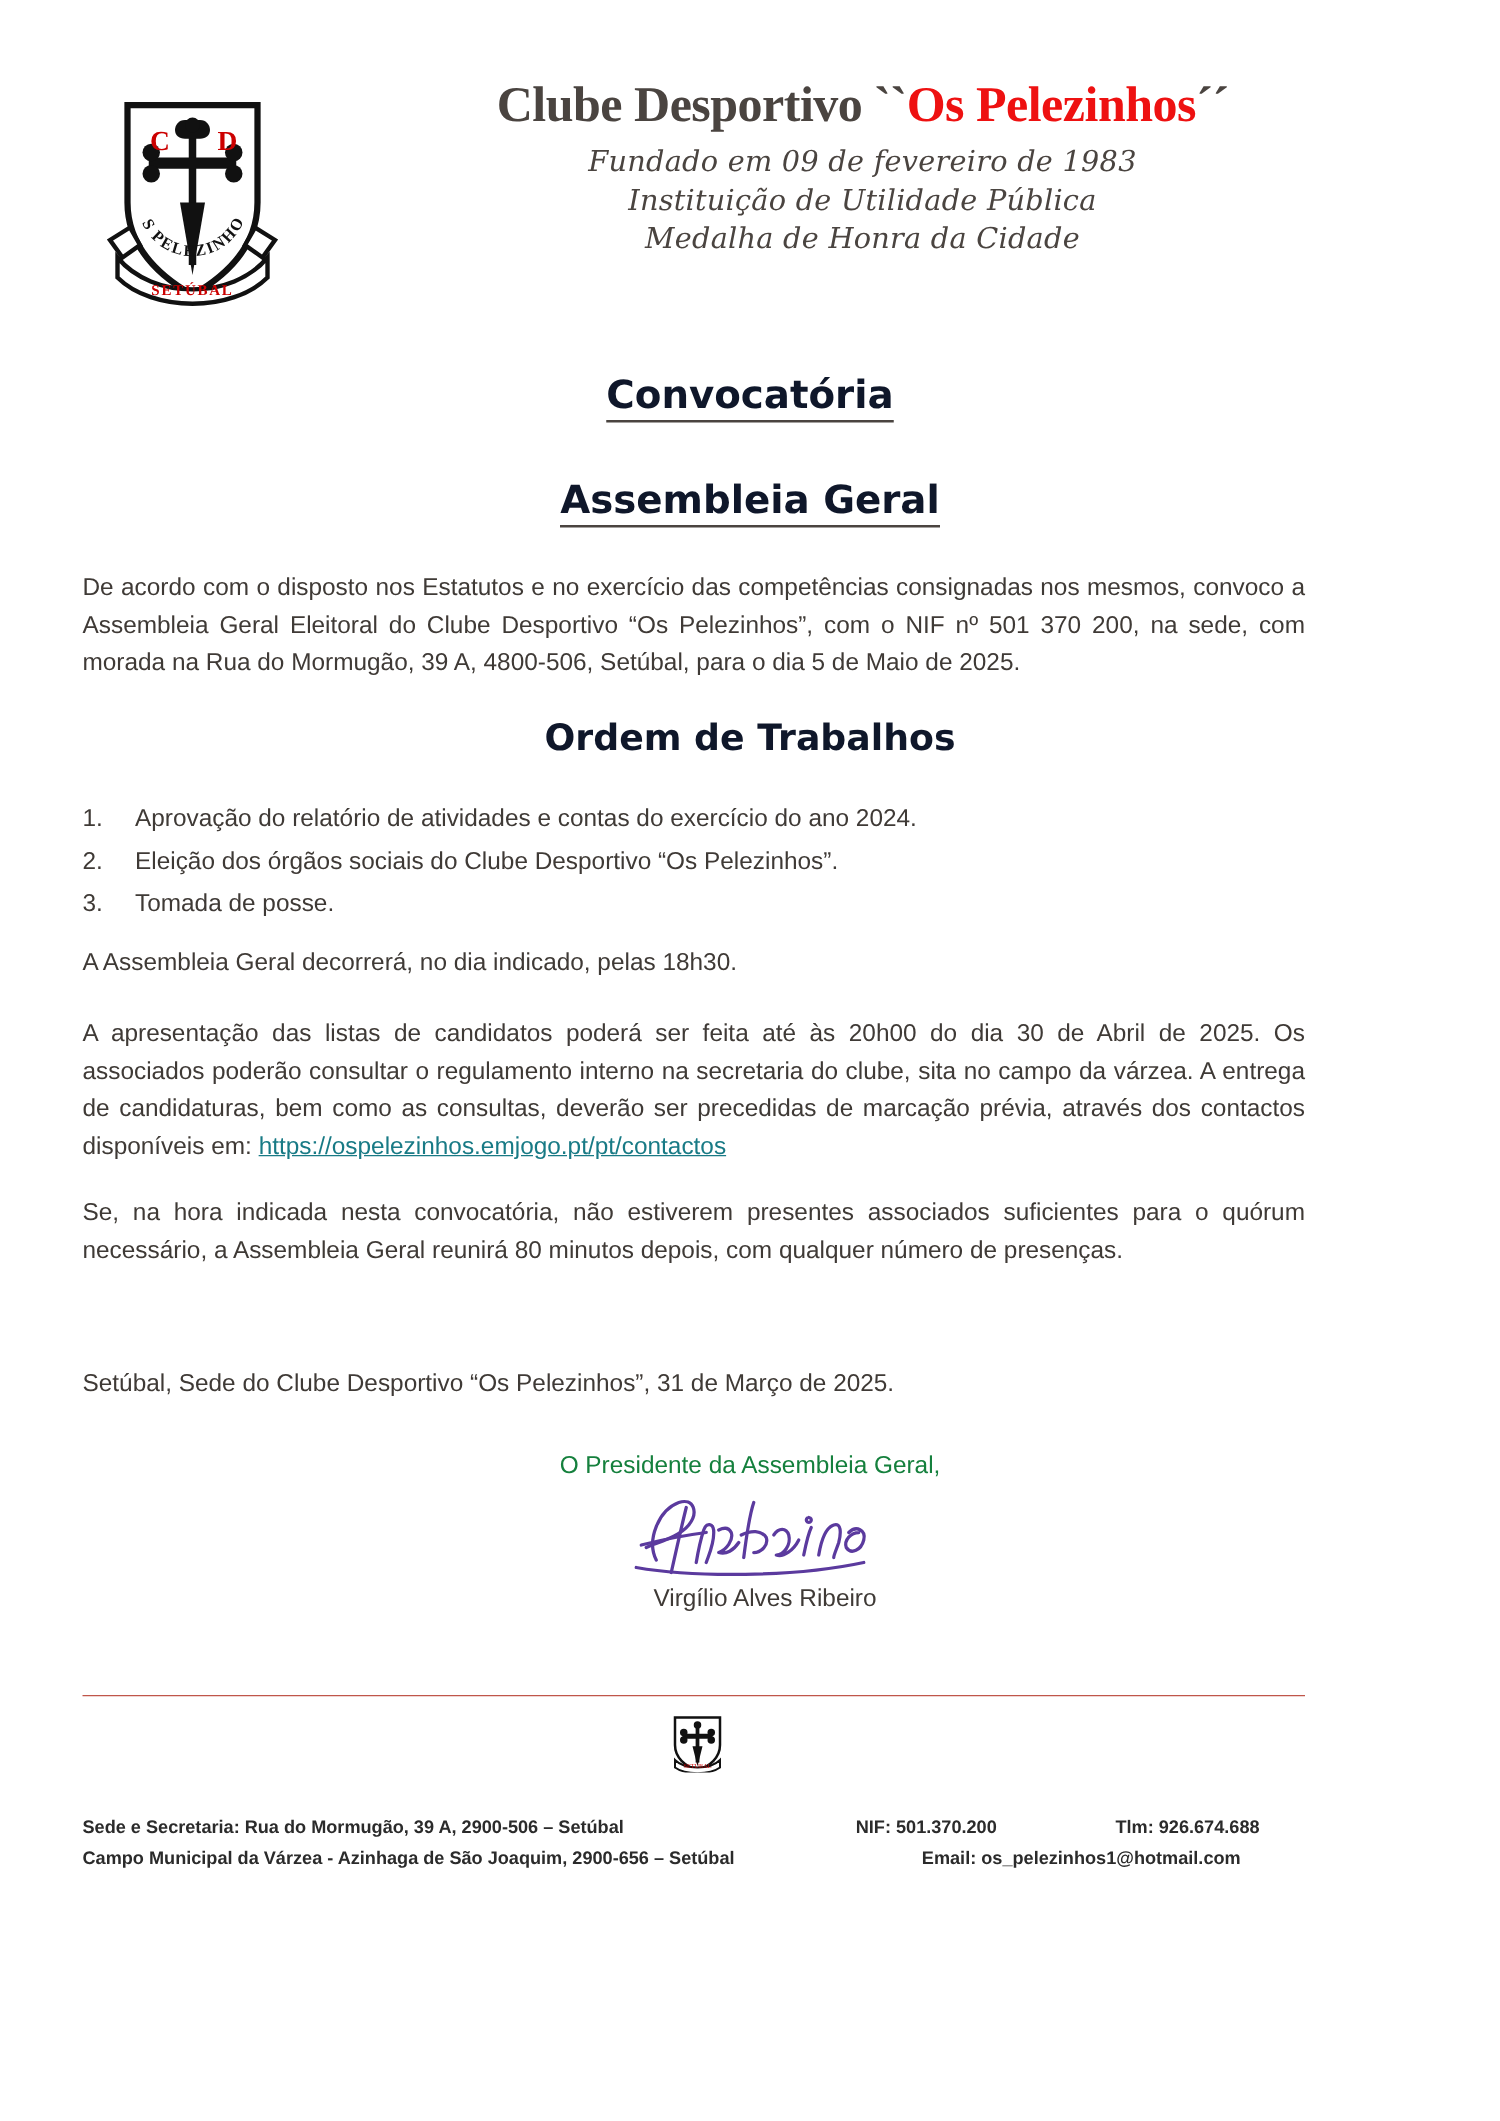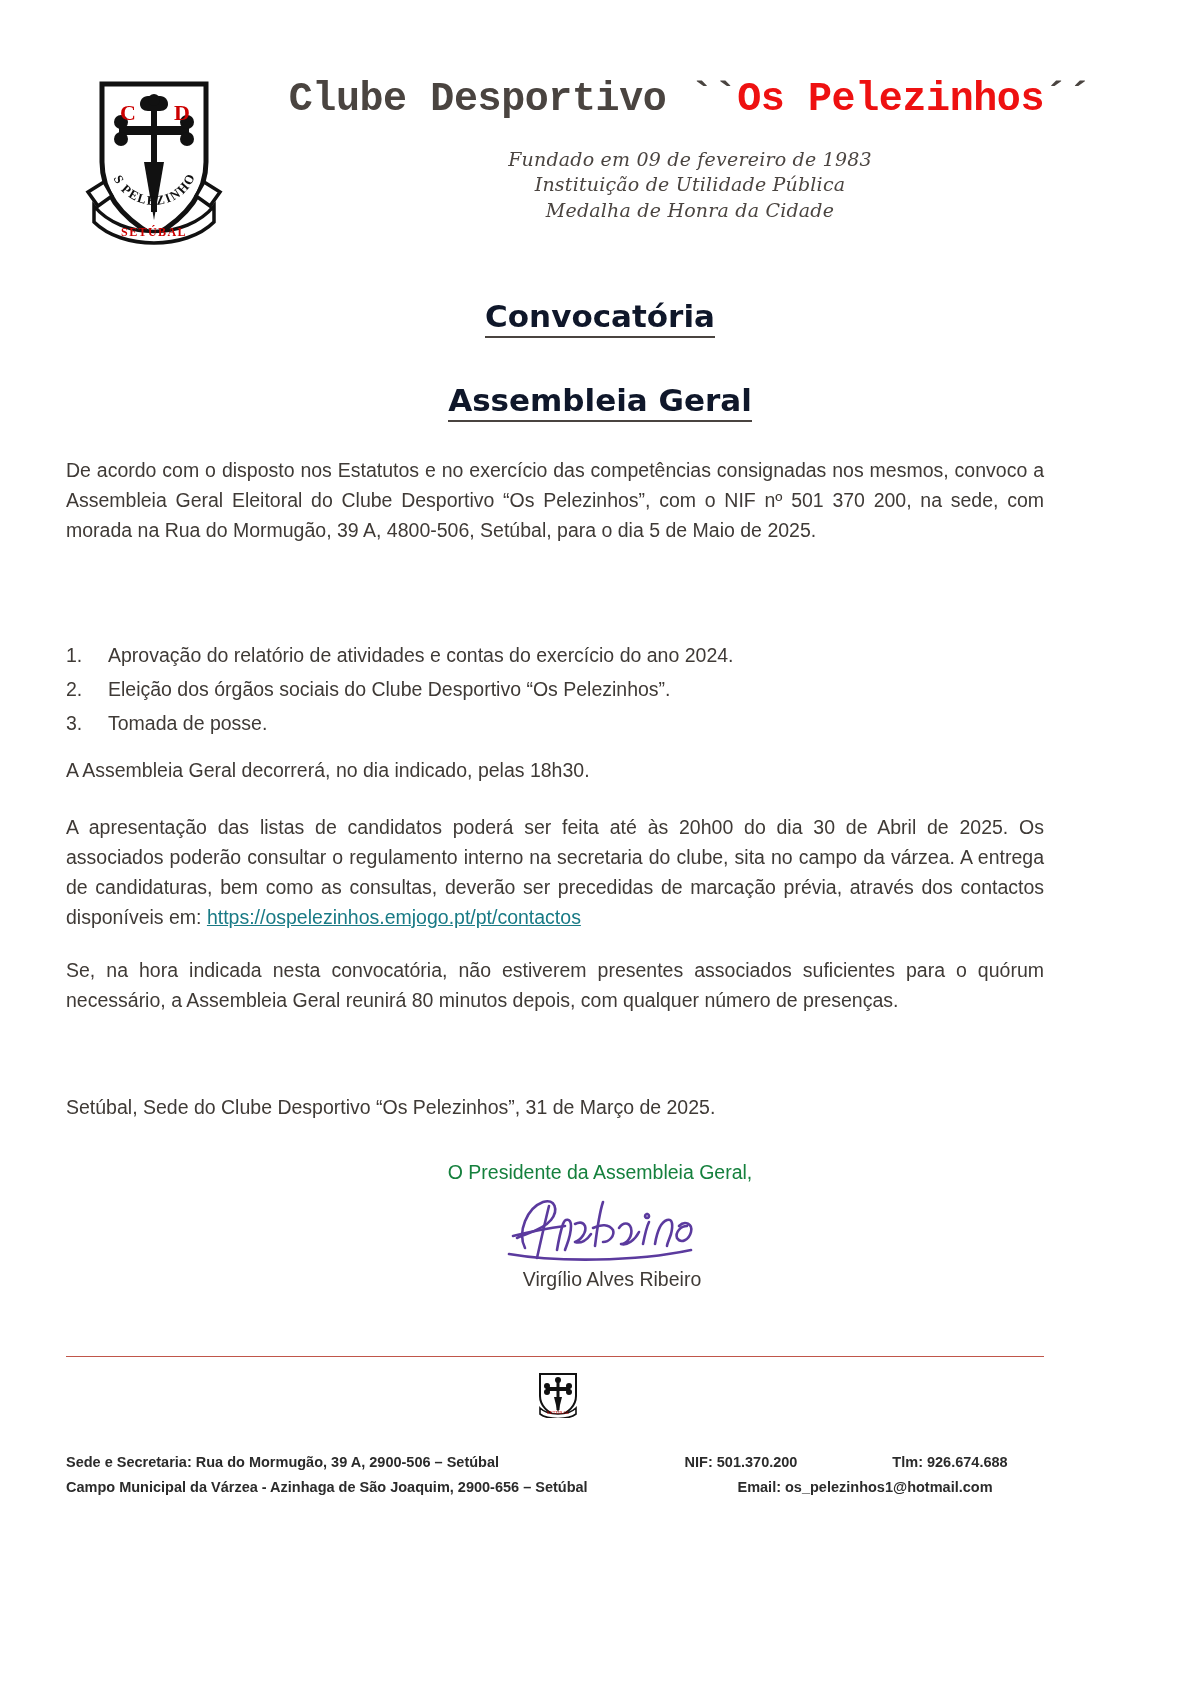--- a/index.html
+++ b/index.html
@@ -34,37 +34,37 @@
     left: 74px; top: 8px;
     width: 160px; height: 180px;
   }
   .header-text {
     position: absolute;
     left: 250px; top: 0;
     width: 880px;
     text-align: center;
   }
   .club-title {
-    font-family: Liberation Mono, monospace;
+    font-family: Liberation Serif, serif;
     font-size: 40px;
     font-weight: bold;
     letter-spacing: -0.4px;
     color: #4a4440;
     line-height: 1.12;
-    margin: 16px;
+    margin: 0;
     white-space: nowrap;
     text-align: center;
   }
   .club-title .accent { color: #ee1111; }
   .club-title .quote { color: #4a4440; font-weight: bold; }
   .club-subtitle {
-    margin-top: 24px;
+    margin-top: 8px;
     font-family: "DejaVu Serif", serif;
     font-style: italic;
-    font-size: 19px;
+    font-size: 23px;
     line-height: 1.34;
     color: #4a4440;
     letter-spacing: 0.2px;
   }
   .club-subtitle div { white-space: nowrap; }
 
   
   .doc-title {
     position: absolute;
     left: 0; width: 1200px;
@@ -249,20 +249,23 @@
   <div class="doc-title" id="title-convocatoria">
     <span class="underline-span">Convocatória</span>
   </div>
 
   <div class="doc-title" id="title-assembleia">
     <span class="underline-span">Assembleia Geral</span>
   </div>
 
   <div class="body-block" id="para-intro">De acordo com o disposto nos Estatutos e no exercício das competências consignadas nos mesmos, convoco a Assembleia Geral Eleitoral do Clube Desportivo “Os Pelezinhos”, com o NIF nº 501 370 200, na sede, com morada na Rua do Mormugão, 39 A, 4800-506, Setúbal, para o dia 5 de Maio de 2025.</div>
 
+  <div class="doc-title" id="title-ordem">
+    <span>Ordem de Trabalhos</span>
+  </div>
 
   <ol class="agenda">
     <li>
       <span class="num">1.</span>
       <span>Aprovação do relatório de atividades e contas do exercício do ano 2024.</span>
     </li>
     <li>
       <span class="num">2.</span>
       <span>Eleição dos órgãos sociais do Clube Desportivo “Os Pelezinhos”.</span>
     </li>

